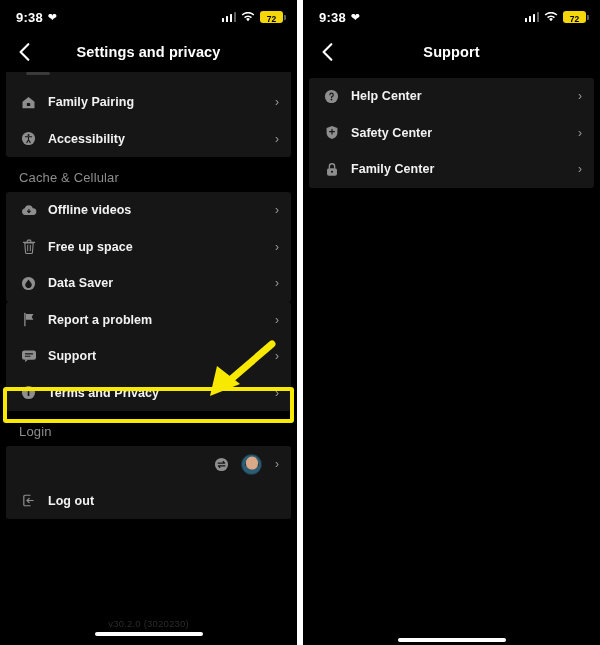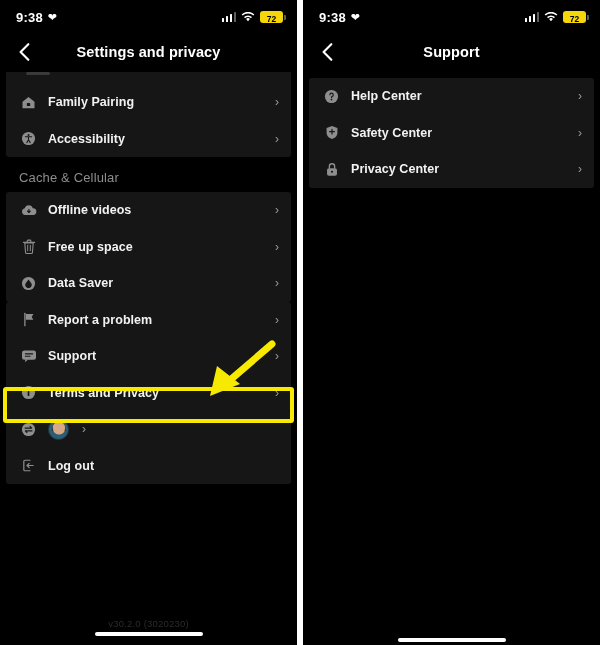--- a/index.html
+++ b/index.html
@@ -100,20 +100,21 @@
     overflow: hidden;
   }
   .group.flat-top { border-top-left-radius: 0; border-top-right-radius: 0; }
 
   .row {
     position: relative;
     height: 36.5px;
     display: flex; align-items: center;
     padding: 0 12px 0 14px;
     cursor: pointer;
+    justify-content: flex-end;
   }
   .row .ic {
     width: 17px; height: 17px;
     flex: 0 0 17px;
     margin-right: 11px;
     display: flex; align-items: center; justify-content: center;
     color: #8e8e8e;
   }
   .row .label {
     flex: 1 1 auto;
@@ -323,20 +324,21 @@
                 <circle cx="8" cy="8" r="7" fill="#8e8e8e"></circle>
                 <circle cx="8" cy="4.6" r="1" fill="#161616"></circle>
                 <rect x="7.1" y="6.5" width="1.8" height="5.2" rx=".9" fill="#161616"></rect>
               </svg>
           </span>
           <span class="label">Terms and Privacy</span>
           <span class="chev">›</span>
         </div>
       </div>
 
+      <div class="sect">Login</div>
       <div class="group">
         <div class="row">
           <span class="ic">
             <svg width="15" height="15" viewBox="0 0 16 16">
                 <circle cx="8" cy="8" r="7" fill="#8e8e8e"></circle>
                 <path d="M4.3 6.5h7.1l-1.7-1.7M11.7 9.5H4.6l1.7 1.7" stroke="#161616" stroke-width="1.2" fill="none" stroke-linecap="round" stroke-linejoin="round"></path>
               </svg>
           </span>
           <span class="avatar">
             <span class="hair"></span>
@@ -428,21 +430,21 @@
           <span class="chev">›</span>
         </div>
         <div class="row">
           <span class="ic">
             <svg width="14" height="15" viewBox="0 0 14 16">
                 <rect x="1.7" y="6.6" width="10.6" height="8" rx="1.9" fill="#8e8e8e"></rect>
                 <path d="M4.2 6.5V4.6a2.8 2.8 0 0 1 5.6 0v1.9" stroke="#8e8e8e" stroke-width="1.5" fill="none" stroke-linecap="round"></path>
                 <circle cx="7" cy="10.4" r="1.15" fill="#161616"></circle>
               </svg>
           </span>
-          <span class="label">Privacy Center</span>
+          <span class="label">Family Center</span>
           <span class="chev">›</span>
         </div>
       </div>
 
       <div class="home-ind"></div>
     </div>
   </div>
 
 </div>
 

